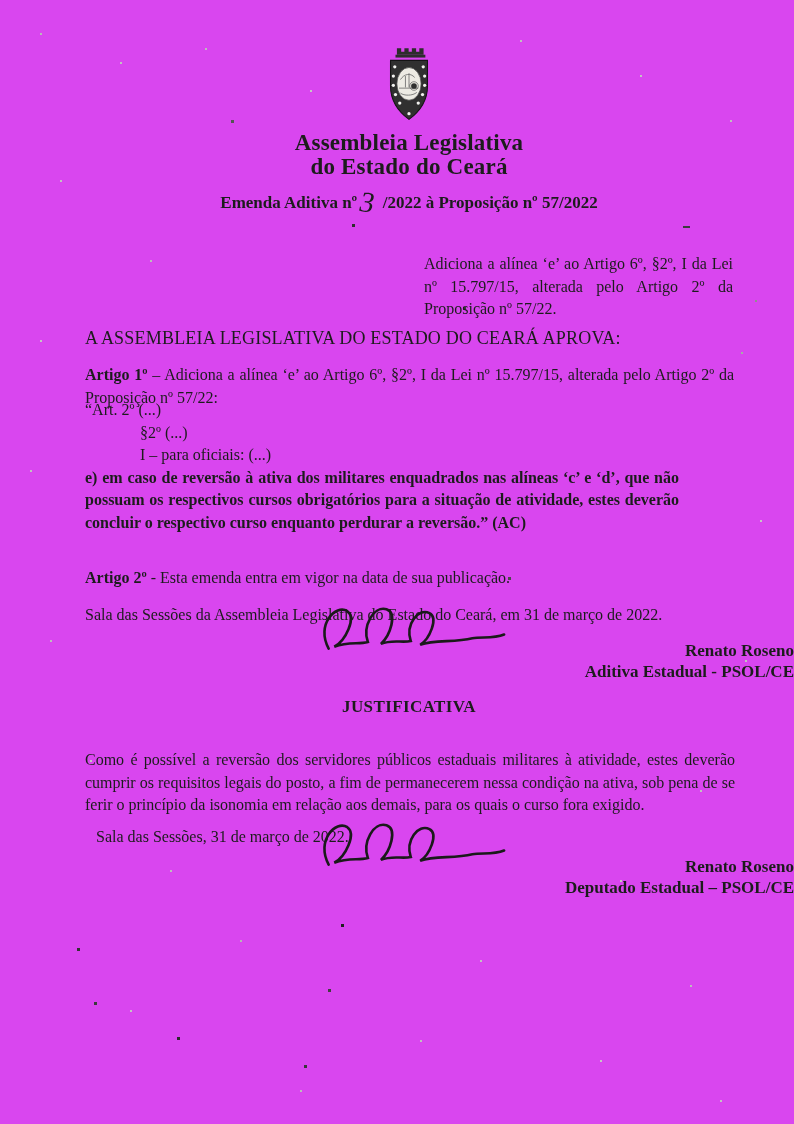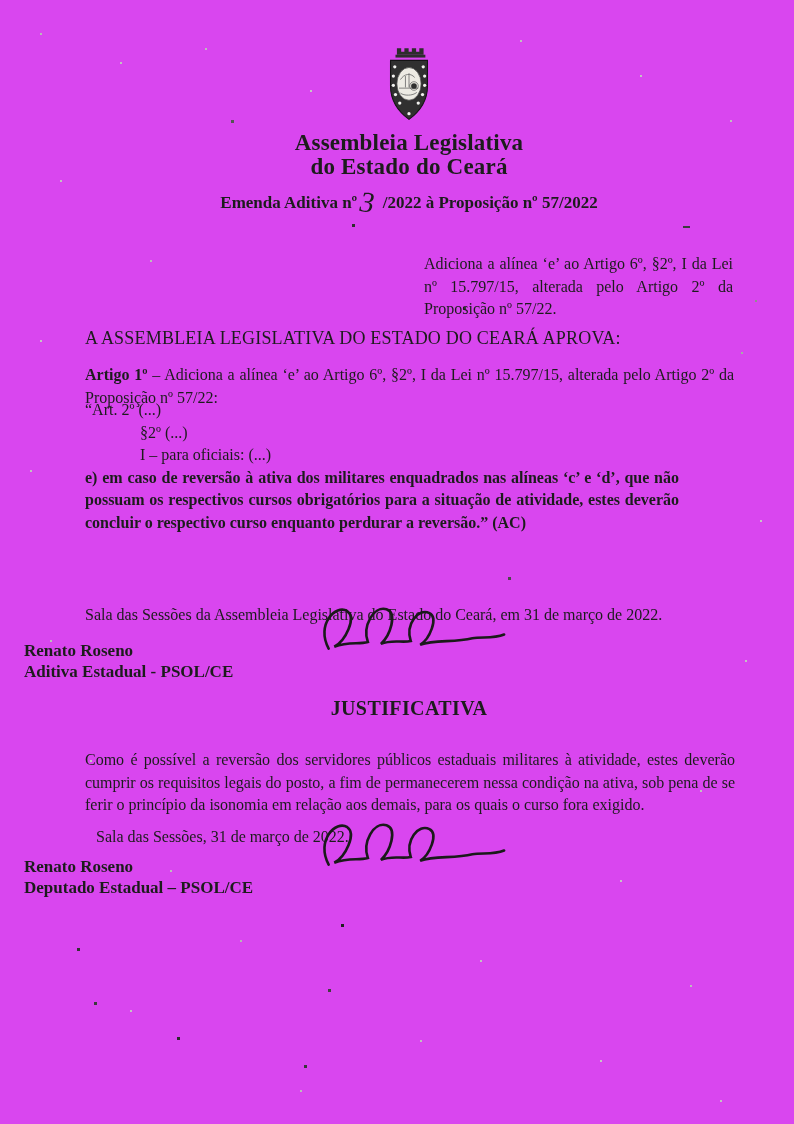--- a/index.html
+++ b/index.html
@@ -26,25 +26,25 @@
   
   .body-txt{font-size:16px;line-height:22.5px;}
   .ementa{top:237px;left:424px;width:309px;text-align:justify;}
   .approval{top:310px;left:85px;width:650px;font-weight:normal;font-size:18px;letter-spacing:0.2px;}
   .artigo1{top:348px;left:85px;width:649px;text-align:justify;}
   .quote{top:399px;left:85px;width:649px;}
   .q-inner{margin-left:55px;}
   .q-bold{width:594px;font-weight:bold;text-align:justify;}
   .artigo2{top:551px;left:85px;width:649px;}
   .session1{top:588px;left:85px;width:649px;}
-  .just-head{top:697px;left:24px;right:0;text-align:center;font-weight:bold;font-size:20px;letter-spacing:0.4px;}
+  .just-head{top:697px;left:24px;right:0;text-align:center;font-weight:bold;font-size:17px;letter-spacing:0.4px;}
   .just-text{top:733px;left:85px;width:650px;text-align:justify;}
   .session2{top:810px;left:96px;width:650px;}
   
-  .sig-block{left:24px;right:0;text-align:left;font-size:17px;line-height:21px;font-weight:bold;}
+  .sig-block{left:24px;right:0;text-align:right;font-size:17px;line-height:21px;font-weight:bold;}
   .sig1{top:640px;}
   .sig2{top:856px;}
   .sig-svg{position:absolute;left:50%;transform:translateX(-47%);top:-40px;pointer-events:none;}
   
   .speck-light{width:2px;height:2px;background:transparent;top:0;left:0;
     box-shadow:
       40px 33px 0 #b9b9b9, 120px 62px 0 #c2c2c2, 205px 48px 0 #bdbdbd, 310px 90px 0 #c6c6c6,
       520px 40px 0 #c0c0c0, 640px 75px 0 #c4c4c4, 730px 120px 0 #bfbfbf, 60px 180px 0 #c2c2c2,
       150px 260px 0 #bcbcbc, 40px 340px 0 #c5c5c5, 755px 300px 0 #8f8f8f, 741px 352px 0 #a9a9a9,
       30px 470px 0 #c1c1c1, 760px 520px 0 #c6c6c6, 50px 640px 0 #bdbdbd, 745px 660px 0 #c3c3c3,
@@ -114,20 +114,21 @@
 
   <p class="abs body-txt artigo1"><b>Artigo 1º</b><span> – Adiciona a alínea ‘e’ ao Artigo 6º, §2º, I da Lei nº 15.797/15, alterada pelo Artigo 2º da Proposição nº 57/22:</span></p>
 
   <div class="abs body-txt quote">
     <div>“Art. 2º (...)</div>
     <div class="q-inner">§2º (...)</div>
     <div class="q-inner">I – para oficiais: (...)</div>
     <div class="q-bold">e) em caso de reversão à ativa dos militares enquadrados nas alíneas ‘c’ e ‘d’, que não possuam os respectivos cursos obrigatórios para a situação de atividade, estes deverão concluir o respectivo curso enquanto perdurar a reversão.” (AC)</div>
   </div>
 
+  <p class="abs body-txt artigo2"><b>Artigo 2º</b><span> - Esta emenda entra em vigor na data de sua publicação.</span></p>
 
   <p class="abs body-txt session1">Sala das Sessões da Assembleia Legislativa do Estado do Ceará, em 31 de março de 2022.</p>
 
   <div class="abs sig-block sig1">
     <svg class="sig-svg" viewBox="0 0 230 60" width="215" height="56" aria-hidden="true">
       <path d="M22,52 C8,26 30,4 42,12 C52,19 40,44 28,50 C44,44 54,48 64,45 C58,28 70,6 84,10 C96,14 88,38 78,47 C90,42 100,46 110,44 C104,26 118,8 130,14 C140,19 130,42 120,48 C136,42 156,46 176,41 C186,39 198,42 210,37" fill="none" stroke="#1a1a1a" stroke-width="2.8" stroke-linecap="round"></path>
     </svg>
     <div>Renato Roseno</div>
     <div>Aditiva Estadual - PSOL/CE</div>
   </div>

